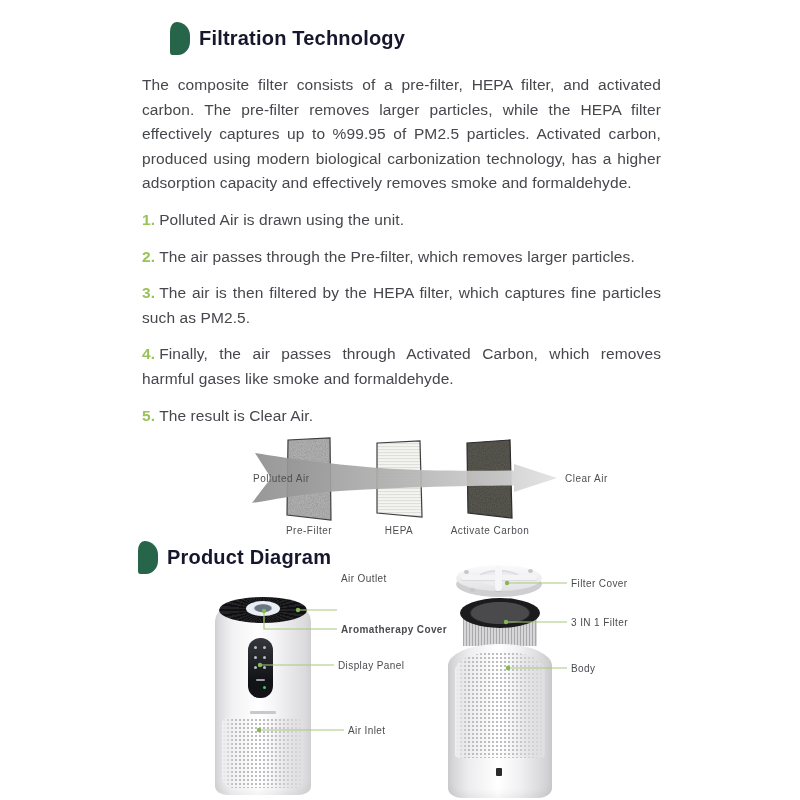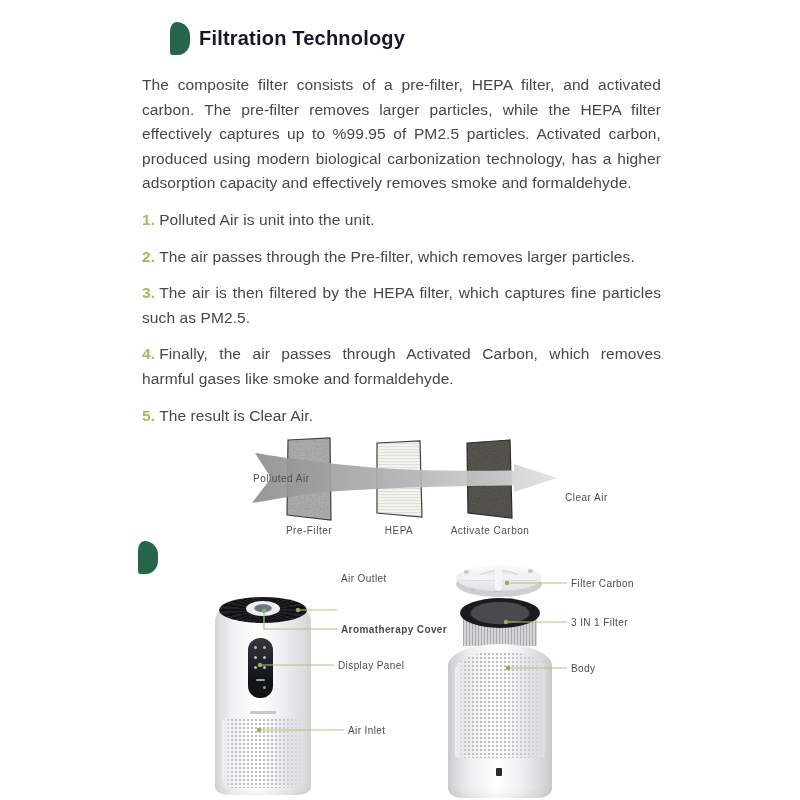--- a/index.html
+++ b/index.html
@@ -108,21 +108,21 @@
 
 <div class="page">
 
   <div class="sec-header" style="top:22px;padding-left:32px;">
     <span class="leaf"></span>
     <h1 class="sec-title">Filtration Technology</h1>
   </div>
 
   <div class="textcol">
     <p>The composite filter consists of a pre-filter, HEPA filter, and activated carbon. The pre-filter removes larger particles, while the HEPA filter effectively captures up to %99.95 of PM2.5 particles. Activated carbon, produced using modern biological carbonization technology, has a higher adsorption capacity and effectively removes smoke and formaldehyde.</p>
-    <p class="step"><span class="step-num">1.</span><span>Polluted Air is unit into the unit.</span></p>
+    <p class="step"><span class="step-num">1.</span><span>Polluted Air is drawn using the unit.</span></p>
     <p class="step"><span class="step-num">2.</span><span>The air passes through the Pre-filter, which removes larger particles.</span></p>
     <p class="step"><span class="step-num">3.</span><span>The air is then filtered by the HEPA filter, which captures fine particles such as PM2.5.</span></p>
     <p class="step"><span class="step-num">4.</span><span>Finally, the air passes through Activated Carbon, which removes harmful gases like smoke and formaldehyde.</span></p>
     <p class="step"><span class="step-num">5.</span><span>The result is Clear Air.</span></p>
   </div>
 
   <svg class="flow-svg" width="480" height="115" viewBox="0 0 480 115">
     <defs>
       <linearGradient id="ribbonGrad" x1="112" y1="0" x2="418" y2="0" gradientUnits="userSpaceOnUse">
         <stop offset="0" stop-color="#8e8e8e"></stop>
@@ -154,27 +154,28 @@
     <polygon points="237,15 280,13 282,89 237,85" fill="url(#hepaLines) #f4f4f1"></polygon>
     <polygon points="237,15 280,13 282,89 237,85" fill="none" stroke="#3f3f41" stroke-width="1.2"></polygon>
 
     <polygon points="327,15 370,12 372,90 328,85" fill="#605f57" filter="url(#grainDark)"></polygon>
     <polygon points="327,15 370,12 372,90 328,85" fill="none" stroke="#2c2c2e" stroke-width="1.2"></polygon>
 
     <path d="M115,25 C150,31 200,37 240,40 S330,43 374,42.5 L374,36 L417,50 L374,64 L374,57.5
              C330,57.5 240,60 200,63 S150,69 112,75 L131,50 Z" fill="url(#ribbonGrad)" opacity="0.92"></path>
   </svg>
   <span class="flow-label" style="left:205px;top:473px;padding-left:48px;">Polluted Air</span>
-  <span class="flow-label" style="left:565px;top:492px;">Clear Air</span>
+  <span class="flow-label" style="left:565px;top:473px;">Clear Air</span>
   <span class="flow-label centered" style="left:309px;top:525px;">Pre-Filter</span>
   <span class="flow-label centered" style="left:399px;top:525px;">HEPA</span>
   <span class="flow-label centered" style="left:490px;top:525px;">Activate Carbon</span>
 
   <div class="sec-header" style="top:541px;">
     <span class="leaf"></span>
+    <h1 class="sec-title">Product Diagram</h1>
   </div>
 
   <div class="purifier-front">
     <div class="pf-body"></div>
     <div class="pf-top"></div>
     <div class="pf-ring"></div>
     <div class="pf-panel">
       <span class="cp-dot" style="left:6px;top:8px;"></span>
       <span class="cp-dot" style="left:15px;top:8px;"></span>
       <span class="cp-dot" style="left:6px;top:18px;"></span>
@@ -231,17 +232,17 @@
       <circle cx="377" cy="43" r="2.2"></circle>
       <circle cx="376" cy="82" r="2.2"></circle>
       <circle cx="378" cy="128" r="2.2"></circle>
     </g>
   </svg>
 
   <span class="callout" style="left:341px;top:578px;">Air Outlet</span>
   <span class="callout" style="left:341px;top:629px;font-weight:bold;">Aromatherapy Cover</span>
   <span class="callout" style="left:338px;top:665px;">Display Panel</span>
   <span class="callout" style="left:348px;top:730px;">Air Inlet</span>
-  <span class="callout" style="left:571px;top:583px;">Filter Carbon</span>
+  <span class="callout" style="left:571px;top:583px;">Filter Cover</span>
   <span class="callout" style="left:571px;top:622px;">3 IN 1 Filter</span>
   <span class="callout" style="left:571px;top:668px;">Body</span>
 
 </div>
 
 </body></html>

